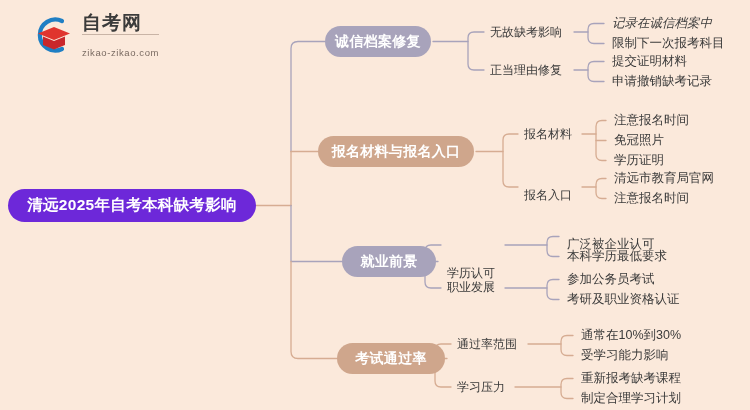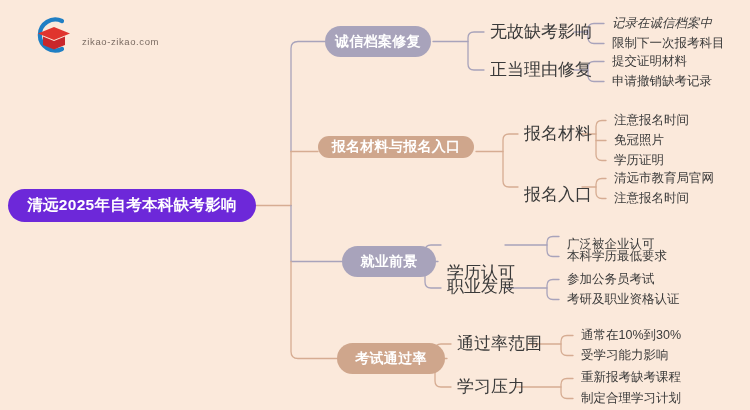--- a/index.html
+++ b/index.html
@@ -20,21 +20,21 @@
   .logo-cn{font-size:19px;font-weight:bold;color:#3b3b3b;letter-spacing:1px;line-height:19px;
            border-bottom:1px solid #c9b4a6;padding-bottom:2px;}
   .logo-url{font-size:9.5px;color:#7a6b62;letter-spacing:.6px;margin-top:13px;line-height:10px;}
 
   
   .node{position:absolute;display:flex;align-items:center;justify-content:center;
         border-radius:999px;color:#ffffff;font-weight:bold;white-space:nowrap;box-sizing:border-box;}
   .root{font-size:15.5px;letter-spacing:.3px;}
   .branch{font-size:14px;letter-spacing:.3px;}
 
-  .sub{position:absolute;white-space:nowrap;font-size:17px;color:#3a3a3a;line-height:14px;}
+  .sub{position:absolute;white-space:nowrap;font-size:12px;color:#3a3a3a;line-height:14px;}
   .leaf{position:absolute;white-space:nowrap;font-size:12.5px;color:#3a3a3a;line-height:13px;}
 </style>
 </head>
 <body>
 
 <div id="stage">
 
   <svg id="wires" viewBox="0 0 750 410" xmlns="http://www.w3.org/2000/svg">
       <path d="M 256 205.5 L 291 205.5" fill="none" stroke="#d6ac92" stroke-width="1.4" stroke-linecap="round" stroke-linejoin="round"></path>
       <path d="M 325 41.5 L 298 41.5 Q 291 41.5 291 48.5 L 291 151.5" fill="none" stroke="#a8a3bb" stroke-width="1.3" stroke-linecap="round" stroke-linejoin="round"></path>
@@ -83,49 +83,50 @@
 
   <div class="logo">
     <div class="logo-mark">
       <svg viewBox="0 0 46 42" width="46" height="42" xmlns="http://www.w3.org/2000/svg">
         <path id="logo-arc" d="M32 7 A15.5 15.5 0 1 0 32 35" fill="none" stroke="#1f7fc4" stroke-width="4.2" stroke-linecap="round"></path>
         <path id="logo-cap-top" d="M24 13 L40 19.5 L24 26 L8 19.5 Z" fill="#e0342e"></path>
         <path id="logo-cap-body" d="M13 22.5 L24 27 L35 22.5 L35 31 L24 35.5 L13 31 Z" fill="#c9272b"></path>
       </svg>
     </div>
     <div class="logo-text">
+      <div class="logo-cn">自考网</div>
       <div class="logo-url">zikao-zikao.com</div>
     </div>
   </div>
 
   <div id="nodes">
       <div class="node root" style="left: 8px; top: 189px; width: 248px; height: 33px; background: #6d28d9;">清远2025年自考本科缺考影响</div>
       <div class="node branch" style="left: 325px; top: 26px; width: 106px; height: 31px; background: rgb(168, 163, 187);">诚信档案修复</div>
       <div class="sub" style="left: 490px; top: 25px;">无故缺考影响</div>
       <div class="leaf" style="left: 612px; top: 17px; font-style: italic;">记录在诚信档案中</div>
       <div class="leaf" style="left: 612px; top: 37px;">限制下一次报考科目</div>
       <div class="sub" style="left: 490px; top: 63px;">正当理由修复</div>
       <div class="leaf" style="left: 612px; top: 55px;">提交证明材料</div>
       <div class="leaf" style="left: 612px; top: 75px;">申请撤销缺考记录</div>
-      <div class="node branch" style="left: 318px; top: 136px; width: 156px; height: 22px; background: rgb(207, 166, 140);">报名材料与报名入口</div>
+      <div class="node branch" style="left: 318px; top: 136px; width: 156px; height: 31px; background: rgb(207, 166, 140);">报名材料与报名入口</div>
       <div class="sub" style="left: 524px; top: 127px;">报名材料</div>
       <div class="leaf" style="left: 614px; top: 114px;">注意报名时间</div>
       <div class="leaf" style="left: 614px; top: 134px;">免冠照片</div>
       <div class="leaf" style="left: 614px; top: 154px;">学历证明</div>
       <div class="sub" style="left: 524px; top: 188px;">报名入口</div>
       <div class="leaf" style="left: 614px; top: 172px;">清远市教育局官网</div>
       <div class="leaf" style="left: 614px; top: 192px;">注意报名时间</div>
       <div class="node branch" style="left: 342px; top: 246px; width: 94px; height: 31px; background: rgb(168, 163, 187);">就业前景</div>
       <div class="sub" style="left: 447px; top: 238px; margin-top: 28px;">学历认可</div>
       <div class="leaf" style="left: 567px; top: 238px;">广泛被企业认可</div>
       <div class="leaf" style="left: 567px; top: 250px;">本科学历最低要求</div>
       <div class="sub" style="left: 447px; top: 281px; font-family: Liberation Mono, monospace;">职业发展</div>
       <div class="leaf" style="left: 567px; top: 273px;">参加公务员考试</div>
       <div class="leaf" style="left: 567px; top: 293px;">考研及职业资格认证</div>
       <div class="node branch" style="left: 337px; top: 343px; width: 108px; height: 31px; background: rgb(207, 166, 140);">考试通过率</div>
       <div class="sub" style="left: 457px; top: 337px;">通过率范围</div>
       <div class="leaf" style="left: 581px; top: 329px;">通常在10%到30%</div>
       <div class="leaf" style="left: 581px; top: 349px;">受学习能力影响</div>
       <div class="sub" style="left: 457px; top: 380px;">学习压力</div>
-      <div class="leaf" style="left: 581px; top: 372px; font-family: Liberation Mono, monospace;">重新报考缺考课程</div>
+      <div class="leaf" style="left: 581px; top: 372px;">重新报考缺考课程</div>
       <div class="leaf" style="left: 581px; top: 392px;">制定合理学习计划</div>
     </div>
 </div>
 
 </body></html>

